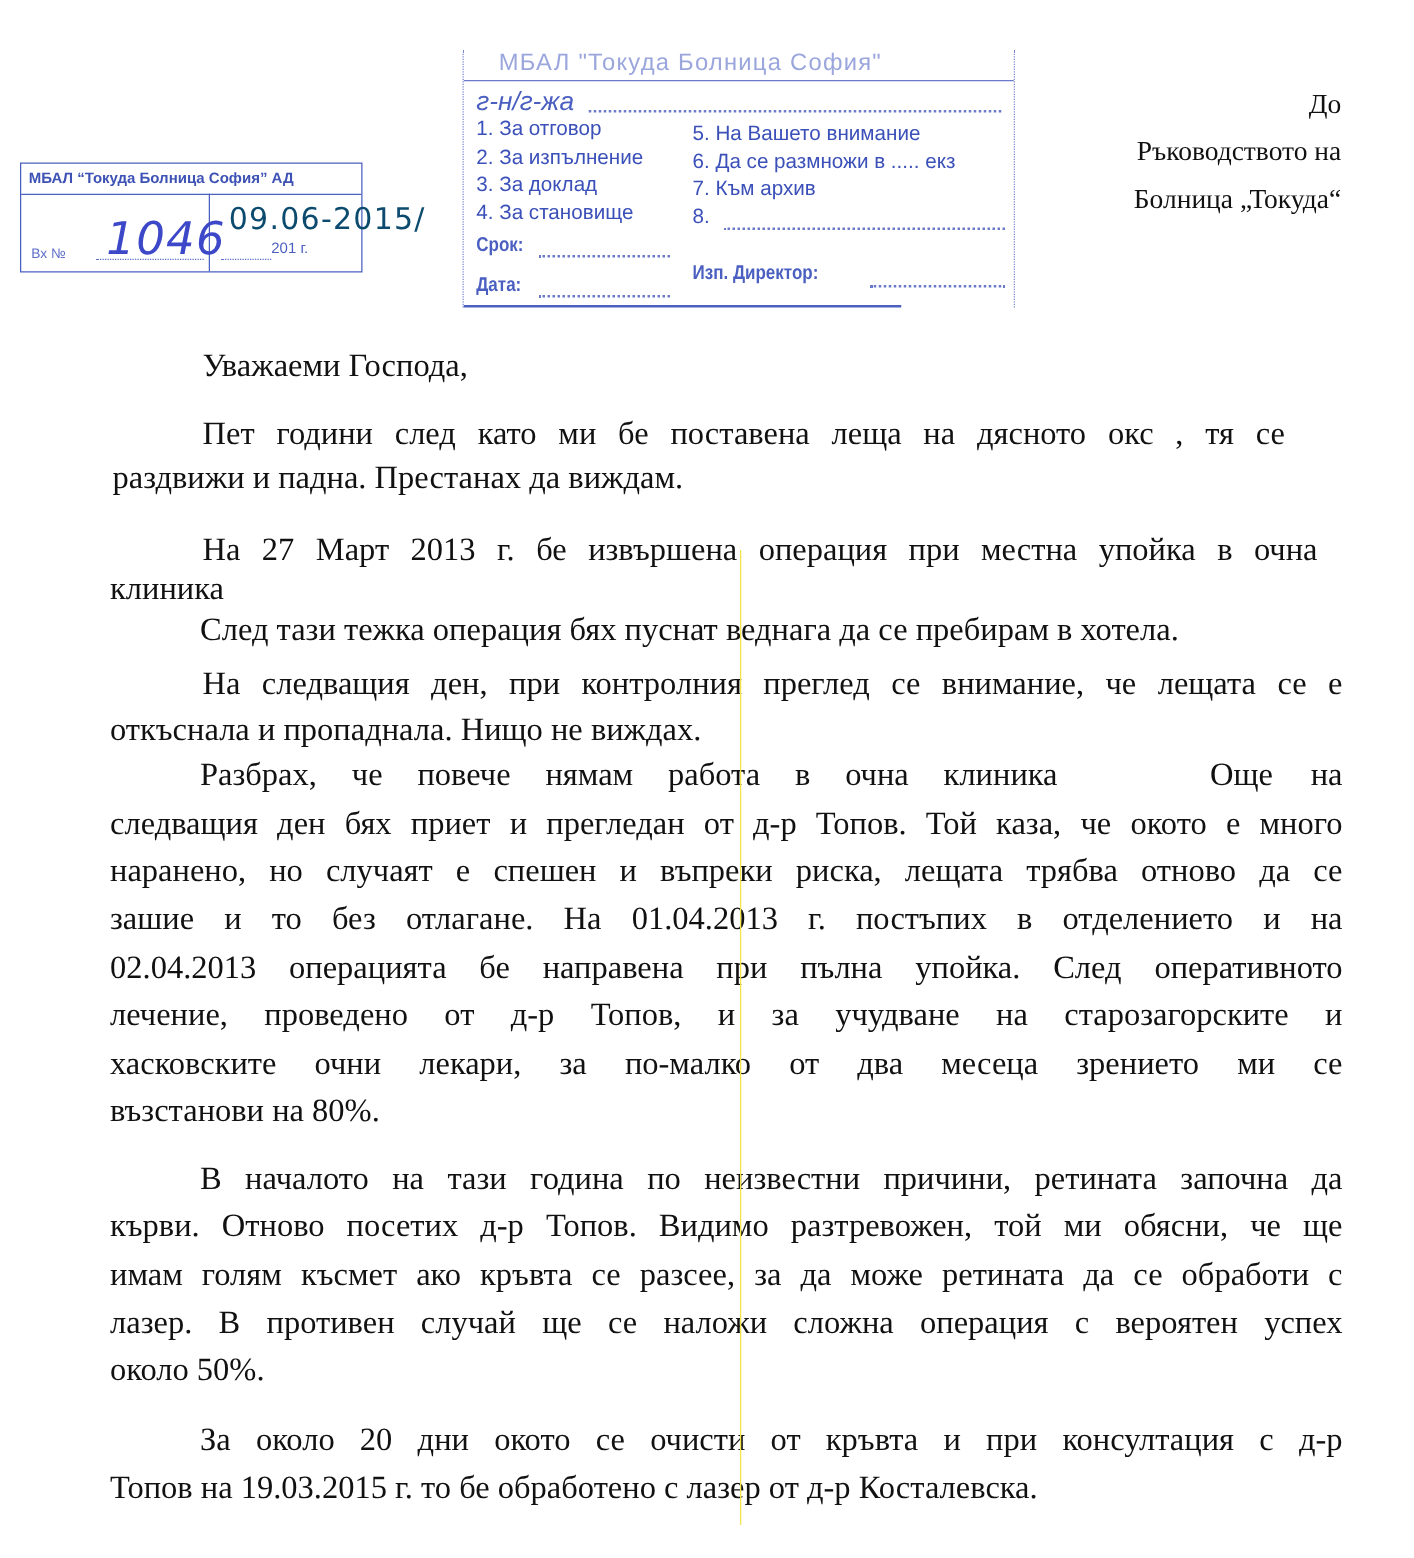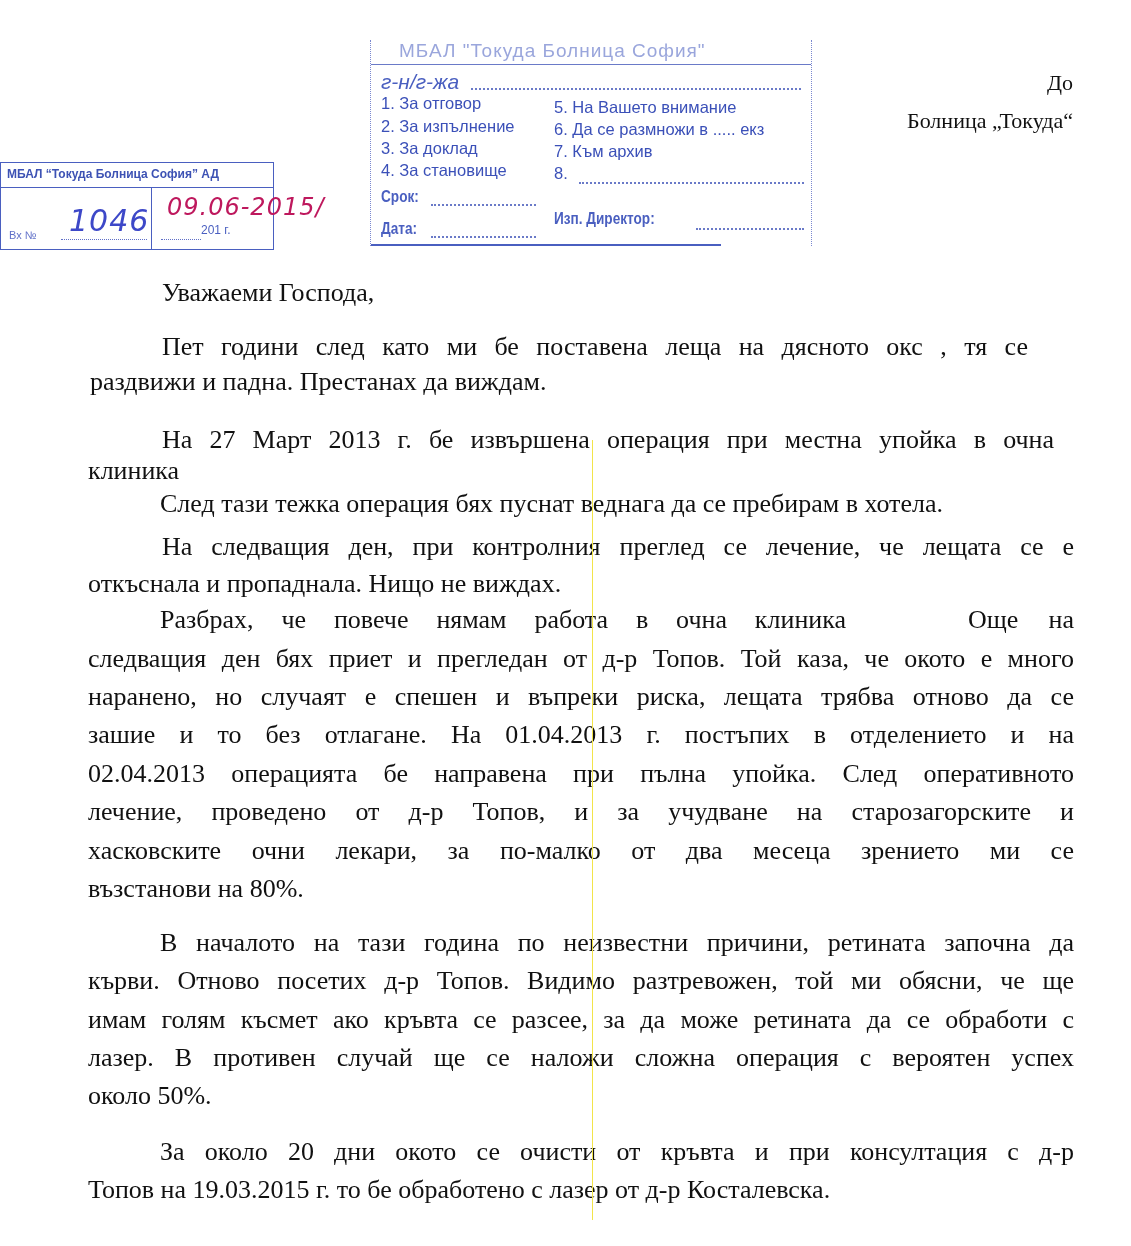--- a/index.html
+++ b/index.html
@@ -1,27 +1,27 @@
 <!DOCTYPE html>
 <html><head>
 <meta charset="utf-8">
 <style>
   html, body { margin:0; padding:0; background:#ffffff; }
   body { width:1131px; height:1246px; position:relative; overflow:hidden;
          font-family:"Liberation Serif", "DejaVu Serif", serif; color:#111; }
 
   .stamp { position:absolute; font-family:"Liberation Sans", "DejaVu Sans", sans-serif; color:#3b50b8; }
   
-  .reg-stamp { left:0; top:130px; width:272px; height:86px; border:1.5px solid #4a5fc0;margin-top:32px; }
+  .reg-stamp { left:16px; top:130px; width:272px; height:86px; border:1.5px solid #4a5fc0; }
   .reg-title { position:absolute; left:6px; top:4px; font-size:12px; font-weight:bold; color:#3d52b4; white-space:nowrap; }
   .reg-hline { position:absolute; left:0; right:0; top:24px; border-top:1.5px solid #4a5fc0; }
   .reg-vline { position:absolute; left:150px; top:24px; bottom:0; border-left:1.5px solid #4a5fc0; }
   .reg-no-label { position:absolute; left:8px; top:66px; font-size:11px; color:#6070c8; }
-  .reg-no-value { position:absolute; left:68px; top:40px; font-family:"DejaVu Sans", sans-serif; font-size:30px; color:#3d48c8; font-style:italic; letter-spacing:1px; }
-  .reg-date-value { position:absolute; left:166px; top:30px; font-family:"DejaVu Sans", sans-serif; font-size:24px; color:#be185d; font-style:italic; letter-spacing:1px; white-space:nowrap; }
+  .reg-no-value { position:absolute; left:68px; top:40px; font-family:"DejaVu Sans", sans-serif; font-size:36px; color:#3d48c8; font-style:italic; letter-spacing:1px; }
+  .reg-date-value { position:absolute; left:166px; top:30px; font-family:"DejaVu Sans", sans-serif; font-size:24px; color:#0c4a6e; letter-spacing:1px; white-space:nowrap; }
   .reg-year { position:absolute; left:200px; top:60px; font-size:12px; color:#4a5fc0; white-space:nowrap; }
   .reg-dots1 { position:absolute; left:60px; top:76px; width:86px; border-top:1px dotted #6070c8; }
   .reg-dots2 { position:absolute; left:160px; top:76px; width:40px; border-top:1px dotted #6070c8; }
 
   
   .route-stamp { left:370px; top:40px; width:440px; height:206px; border-left:1px dotted #7a88d0; border-right:1px dotted #7a88d0; }
   .route-title { position:absolute; left:28px; top:0px; font-size:19px; color:#9aa6dc; letter-spacing:1px; white-space:nowrap; }
   .route-topline { position:absolute; left:0; right:0; top:24px; border-top:1.5px solid #6a7ac8; }
   .route-bottomline { position:absolute; left:0; right:90px; bottom:0; border-top:2px solid #4a5fc0; }
   .route-addr { position:absolute; left:10px; top:30px; font-size:21px; font-style:italic; color:#4a5fc0; white-space:nowrap; }
@@ -74,34 +74,35 @@
   <div class="route-dots" style="left:60px;top:164px;width:105px"></div>
   <div class="route-bold" style="left:10px;top:180px">Дата:</div>
   <div class="route-dots" style="left:60px;top:196px;width:105px"></div>
   <div class="route-bold" style="left:183px;top:170px">Изп. Директор:</div>
   <div class="route-dots" style="left:325px;top:188px;width:108px"></div>
   <div class="route-bottomline"></div>
 </div>
 
 <div class="addressee">
   <div>До</div>
+  <div>Ръководството на</div>
   <div>Болница „Токуда“</div>
 </div>
 
 <div class="line" style="left:162px;top:278px">Уважаеми Господа,</div>
 
 <div class="line" style="left:162px;top:332px;width:866px;text-align:justify;text-align-last:justify">Пет години след като ми бе поставена леща на дясното окс , тя се</div>
 <div class="line" style="left:90px;top:367px">раздвижи и падна. Престанах да виждам.</div>
 
 <div class="line" style="left:162px;top:425px;width:892px;text-align:justify;text-align-last:justify">На 27 Март 2013 г. бе извършена операция при местна упойка в очна</div>
 <div class="line" style="left:88px;top:456px">клиника</div>
 
 <div class="line" style="left:160px;top:489px">След тази тежка операция бях пуснат веднага да се пребирам в хотела.</div>
 
-<div class="line" style="left:162px;top:532px;width:912px;text-align:justify;text-align-last:justify">На следващия ден, при контролния преглед се лечение, че лещата се е</div>
+<div class="line" style="left:162px;top:532px;width:912px;text-align:justify;text-align-last:justify">На следващия ден, при контролния преглед се внимание, че лещата се е</div>
 <div class="line" style="left:88px;top:569px">откъснала и пропаднала. Нищо не виждах.</div>
 
 <div class="line" style="left:160px;top:605px;width:686px;text-align:justify;text-align-last:justify">Разбрах, че повече нямам работа в очна клиника</div>
 <div class="line" style="left:968px;top:605px;width:106px;text-align:justify;text-align-last:justify">Още на</div>
 <div class="jline" style="top:644px">следващия ден бях приет и прегледан от д-р Топов. Той каза, че окото е много</div>
 <div class="jline" style="top:682px">наранено, но случаят е спешен и въпреки риска, лещата трябва отново да се</div>
 <div class="jline" style="top:720px">зашие и то без отлагане. На 01.04.2013 г. постъпих в отделението и на</div>
 <div class="jline" style="top:759px">02.04.2013 операцията бе направена при пълна упойка. След оперативното</div>
 <div class="jline" style="top:797px">лечение, проведено от д-р Топов, и за учудване на старозагорските и</div>
 <div class="jline" style="top:836px">хасковските очни лекари, за по-малко от два месеца зрението ми се</div>

